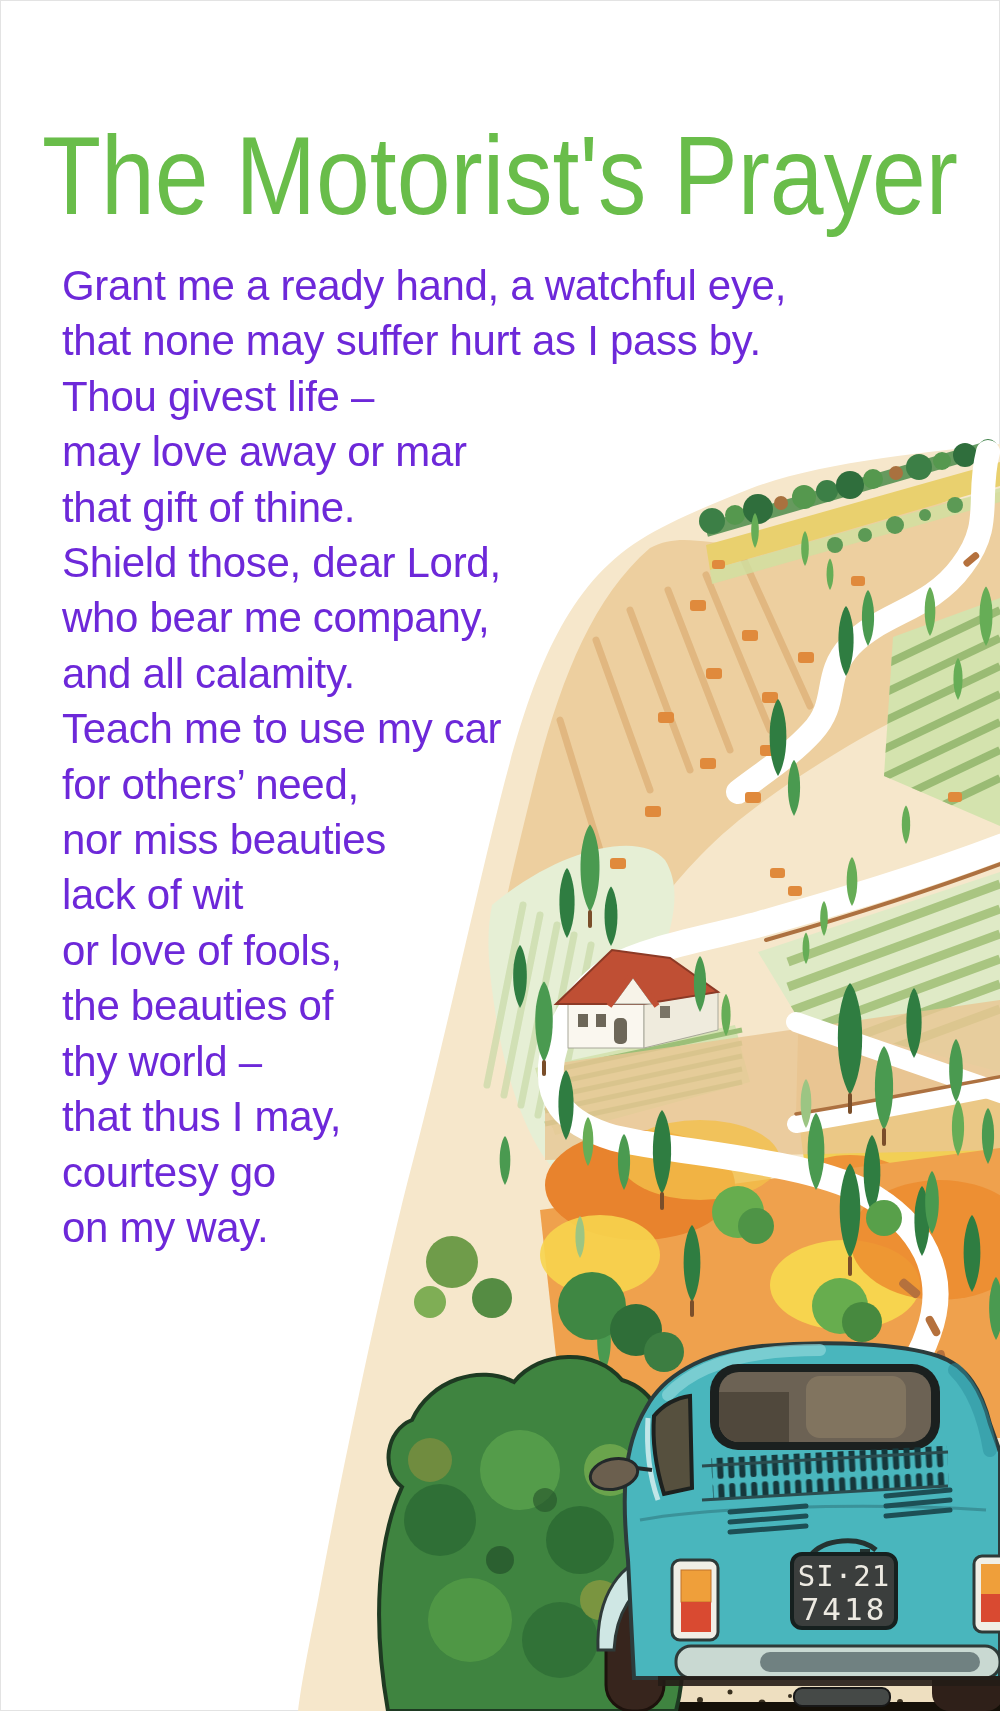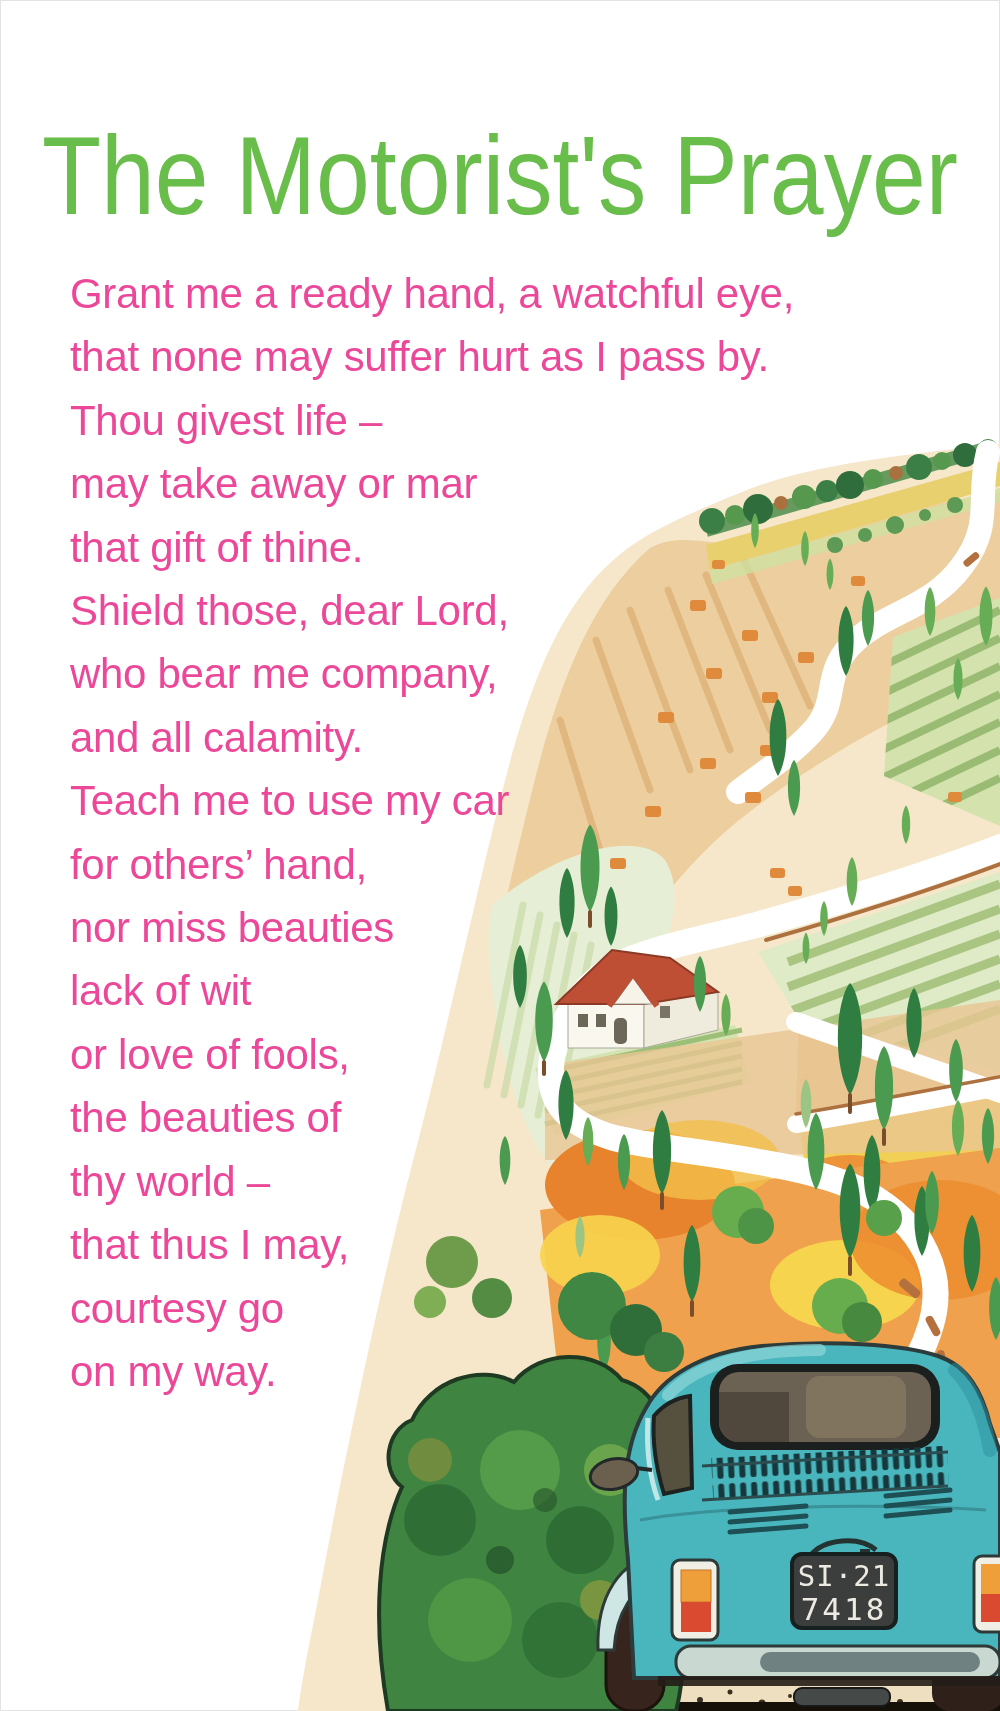--- a/index.html
+++ b/index.html
@@ -1,21 +1,21 @@
 <!DOCTYPE html>
 <html><head>
 <meta charset="utf-8">
 <style>
   html,body{margin:0;padding:0;background:#fff;}
   .card{position:relative;width:1000px;height:1711px;background:#ffffff;overflow:hidden;
         box-shadow:inset 0 0 0 1px #e3e3e3;font-family:"Liberation Sans",sans-serif;}
   .art{position:absolute;inset:0;z-index:0;}
   .title-wrap{position:absolute;left:28px;top:96px;width:944px;height:152px;z-index:2;}
   .poem{position:absolute;left:62px;top:258px;z-index:2;}
-  .poem p{margin:8px;font-size:42px;line-height:55.4px;letter-spacing:-0.3px;color:#ec4899;}
+  .poem p{margin:0;font-size:42px;line-height:55.4px;letter-spacing:-0.3px;color:#6d28d9;}
 </style>
 </head>
 <body>
 
 <div class="card">
 
 <svg class="art" viewBox="0 0 1000 1711" width="1000" height="1711">
   <defs>
     <path id="cyp" d="M0,0 C6,-10 9,-28 7,-48 C5,-62 2,-68 0,-70 C-2,-68 -5,-62 -7,-48 C-9,-28 -6,-10 0,0 Z"></path>
     <pattern id="louv" width="11" height="36" patternUnits="userSpaceOnUse">
@@ -349,27 +349,27 @@
 <div class="title-wrap">
   <svg width="944" height="152" viewBox="0 0 944 152">
     <text x="472" y="118" text-anchor="middle" font-family="Liberation Sans, sans-serif" font-size="112" textLength="916" lengthAdjust="spacingAndGlyphs" fill="#69bd4a">The Motorist's Prayer</text>
   </svg>
 </div>
 
 <main class="poem">
   <p>Grant me a ready hand, a watchful eye,</p>
   <p>that none may suffer hurt as I pass by.</p>
   <p>Thou givest life –</p>
-  <p>may take away or mar</p>
+  <p>may love away or mar</p>
   <p>that gift of thine.</p>
   <p>Shield those, dear Lord,</p>
   <p>who bear me company,</p>
   <p>and all calamity.</p>
   <p>Teach me to use my car</p>
-  <p>for others’ hand,</p>
+  <p>for others’ need,</p>
   <p>nor miss beauties</p>
   <p>lack of wit</p>
   <p>or love of fools,</p>
   <p>the beauties of</p>
   <p>thy world –</p>
   <p>that thus I may,</p>
   <p>courtesy go</p>
   <p>on my way.</p>
 </main>
 

